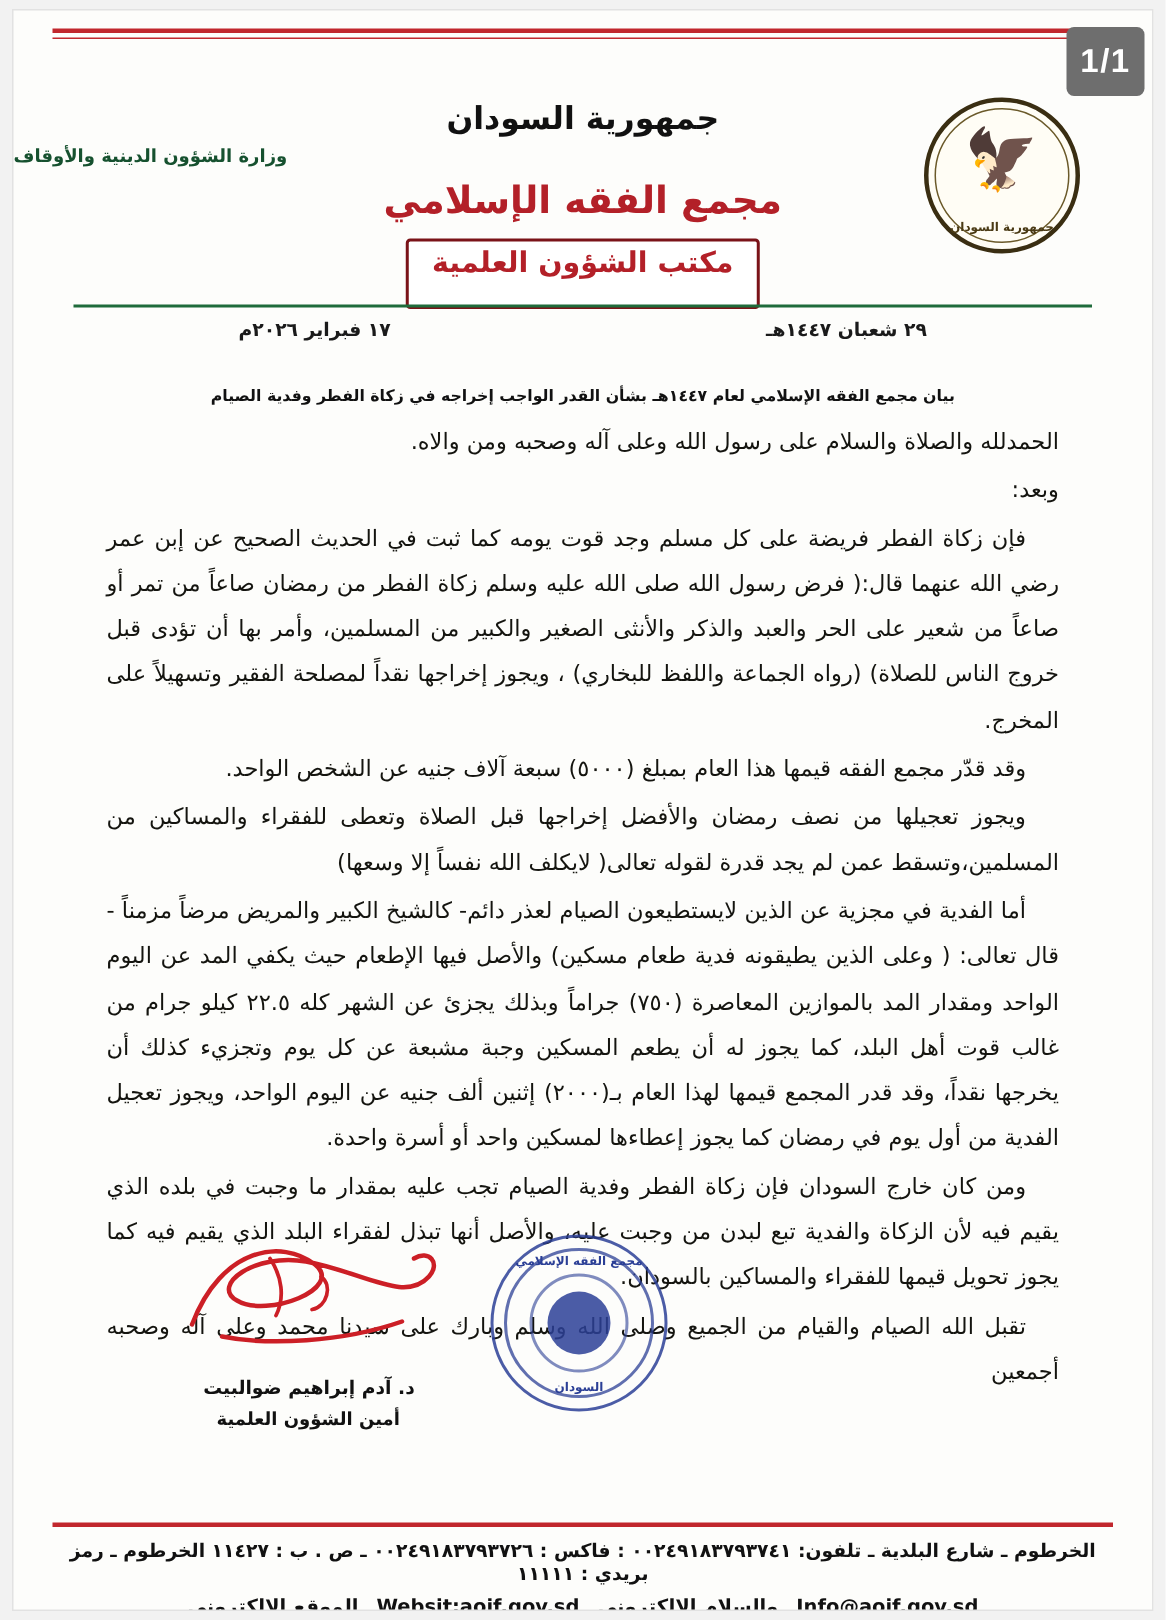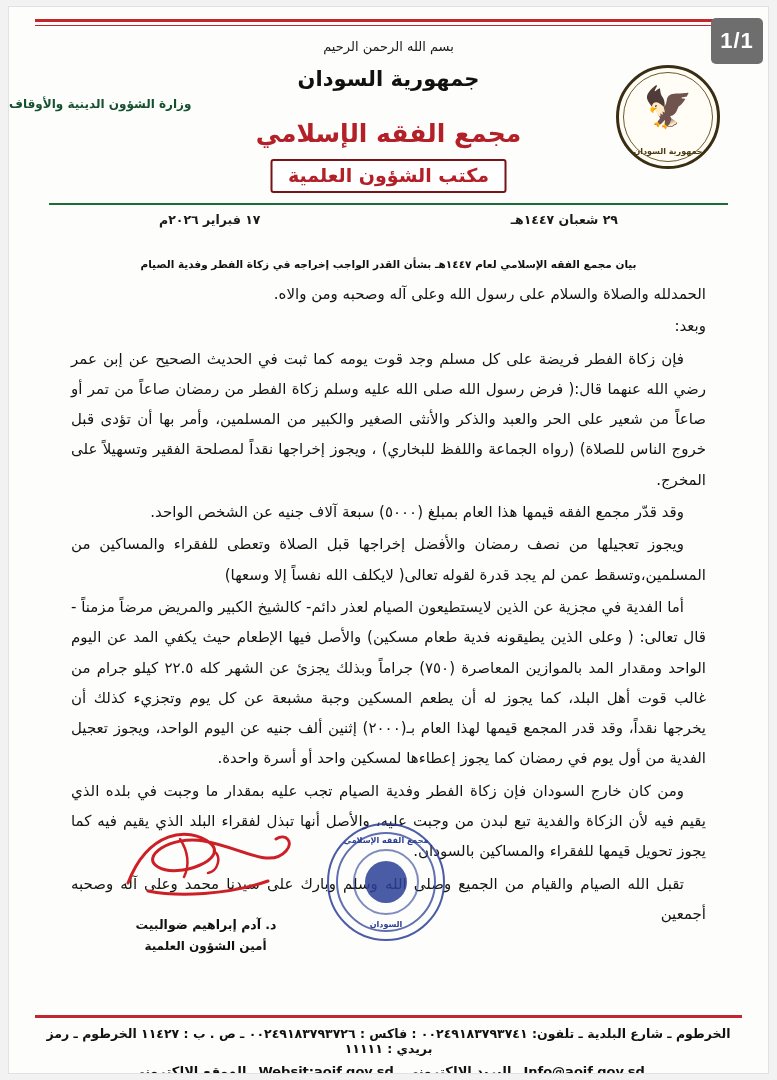--- a/index.html
+++ b/index.html
@@ -132,21 +132,21 @@
     color: #b32028;
     letter-spacing: 0.5px;
   }
   .hd-box {
     position: absolute;
     top: 130px;
     left: 50%;
     transform: translateX(-50%);
     border: 2px solid #7a1318;
     border-radius: 3px;
-    padding: 3px 16px 5px 16px;
+    padding: 3px 16px 18px 16px;
     font-size: 19px;
     font-weight: bold;
     color: #b32028;
     background: #fff;
     white-space: nowrap;
   }
 
   
   .emblem-left {
     position: absolute;
@@ -395,21 +395,20 @@
     <div id="header">
 
 
       <div class="emblem-right">
         <div class="ring"></div>
         <div class="ring2"></div>
         <div class="bird">🦅</div>
         <div class="cap">جمهورية السودان</div>
       </div>
 
-      <div class="basmala">بسم الله الرحمن الرحيم</div>
       <div class="hd-line1">جمهورية السودان</div>
       <div class="hd-line2">وزارة الشؤون الدينية والأوقاف</div>
       <div class="hd-line3">مجمع الفقه الإسلامي</div>
       <div class="hd-box">مكتب الشؤون العلمية</div>
     </div>
 
     <div class="rule-green"></div>
 
     <div class="date-row">
       <span>٢٩ شعبان ١٤٤٧هـ</span>
@@ -450,20 +449,20 @@
         <div class="txt-bot">السودان</div>
       </div>
     </div>
 
     <div class="rule-red bottom"></div>
 
     <div id="footer">
       <div class="f-line1">الخرطوم ـ شارع البلدية ـ تلفون: ٠٠٢٤٩١٨٣٧٩٣٧٤١ : فاكس : ٠٠٢٤٩١٨٣٧٩٣٧٢٦ ـ ص . ب : ١١٤٢٧ الخرطوم ـ رمز بريدي : ١١١١١</div>
       <div class="f-line2">
         <span>Info@aoif.gov.sd</span>
-        <span>البريد الالكتروني</span>
+        <span>والسلام الالكتروني</span>
         <span>Websit:aoif.gov.sd</span>
         <span>الموقع الالكتروني</span>
       </div>
     </div>
 
   </div>
 </div>
 
 </body></html>

